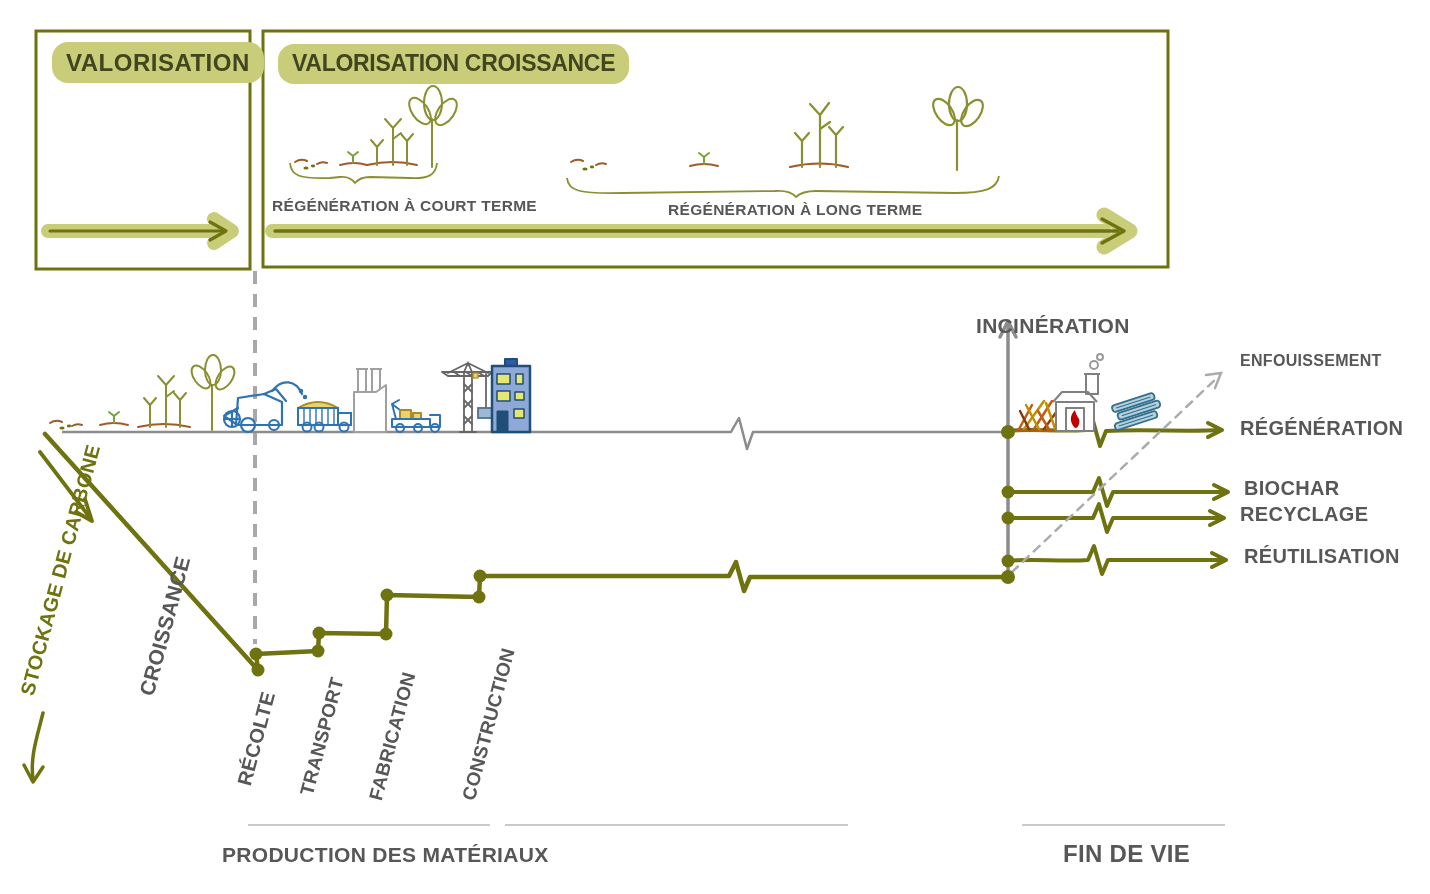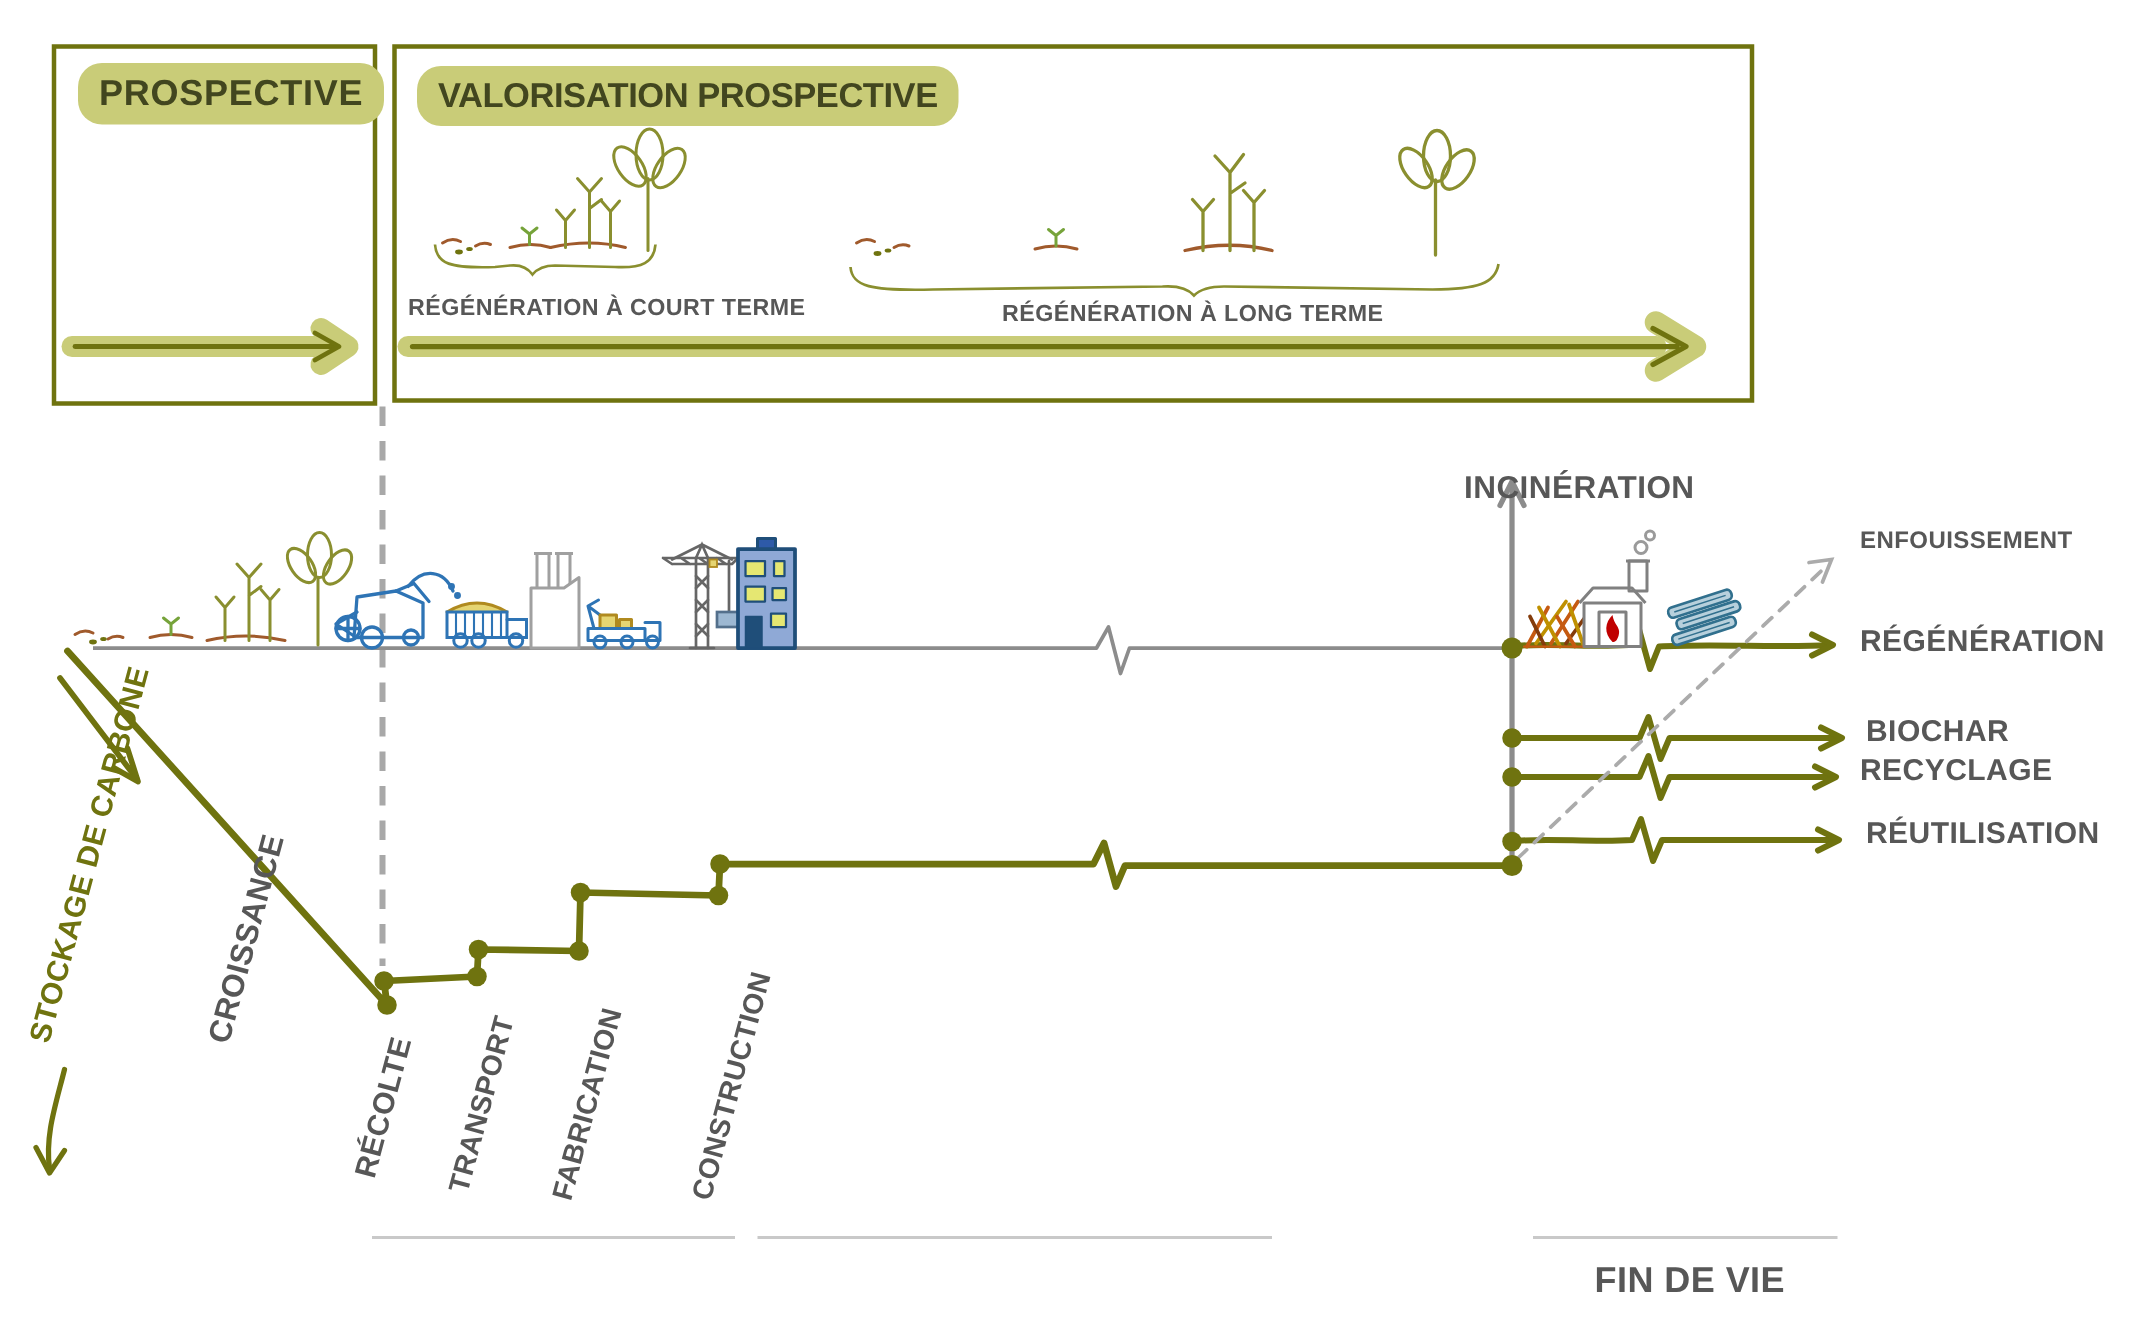--- a/index.html
+++ b/index.html
@@ -258,39 +258,40 @@
   </g>
 
   <g stroke="#c9c9c9" stroke-width="2">
     <path d="M248,825 H490"></path>
     <path d="M505,825 H848"></path>
     <path d="M1022,825 H1225"></path>
   </g>
 </svg>
 
 <div class="pill" style="left:52px;top:42px;font-size:24px;text-align:center;">
-  <div>PROSPECTIVE</div>
+  <div>VALORISATION</div>
 </div>
 
-<div class="pill" style="left:278px;top:44px;font-size:23px;letter-spacing:-0.3px;">VALORISATION PROSPECTIVE</div>
+<div class="pill" style="left:278px;top:44px;font-size:23px;letter-spacing:-0.3px;">VALORISATION CROISSANCE</div>
 
 <div class="lbl sm" style="left:272px;top:197px;">RÉGÉNÉRATION À COURT TERME</div>
 <div class="lbl sm" style="left:668px;top:201px;">RÉGÉNÉRATION À LONG TERME</div>
 
 <div class="lbl rot olive" style="left:16px;top:692px;font-size:20px;">STOCKAGE DE CARBONE</div>
 
 <div class="lbl rot" style="left:135px;top:692px;font-size:21px;">CROISSANCE</div>
 
 <div class="lbl rot" style="left:233px;top:782px;font-size:20px;">RÉCOLTE</div>
 <div class="lbl rot" style="left:296px;top:792px;font-size:19px;">TRANSPORT</div>
 <div class="lbl rot" style="left:365px;top:797px;font-size:19px;">FABRICATION</div>
 <div class="lbl rot" style="left:458px;top:797px;font-size:19px;">CONSTRUCTION</div>
 
 <div class="lbl" style="left:976px;top:314px;font-size:21px;">INCINÉRATION</div>
 <div class="lbl" style="left:1240px;top:352px;font-size:16px;">ENFOUISSEMENT</div>
 <div class="lbl" style="left:1240px;top:417px;font-size:20px;">RÉGÉNÉRATION</div>
 <div class="lbl" style="left:1244px;top:477px;font-size:20px;">BIOCHAR</div>
 <div class="lbl" style="left:1240px;top:503px;font-size:20px;">RECYCLAGE</div>
 <div class="lbl" style="left:1244px;top:545px;font-size:20px;">RÉUTILISATION</div>
 
+<div class="lbl" style="left:222px;top:843px;font-size:21px;">PRODUCTION DES MATÉRIAUX</div>
 <div class="lbl" style="left:1063px;top:840px;font-size:24px;">FIN DE VIE</div>
 
 </div>
 
 </body></html>

